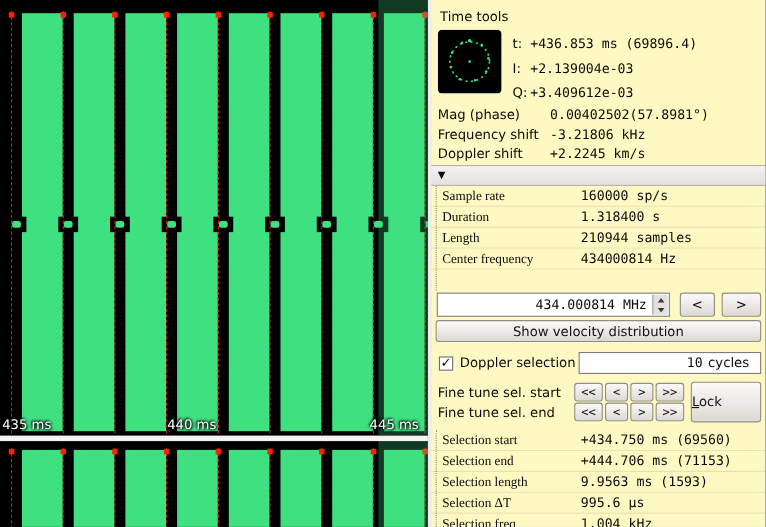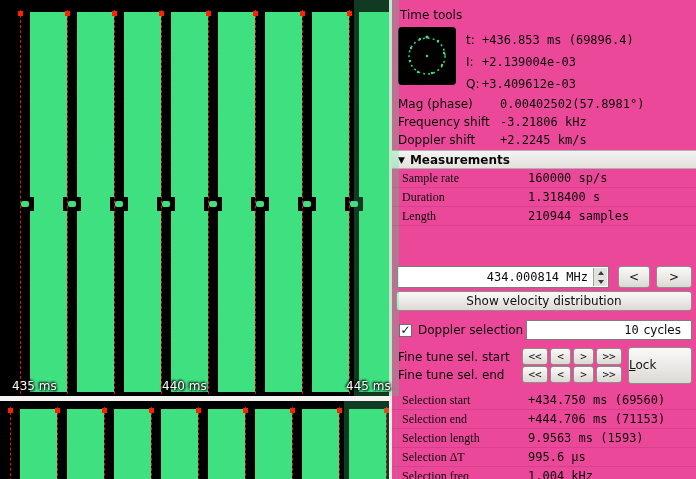--- a/index.html
+++ b/index.html
@@ -6,37 +6,37 @@
   html,body { width:696px; height:479px; overflow:hidden; }
   body {
     position:relative;
     background:#d8d5d0;
     font-family:"DejaVu Sans","Liberation Sans",sans-serif;
     font-size:12px; color:#0a0a0a;
   }
 
   
   #wave-area { position:absolute; left:0; top:0; width:389px; height:479px; background:#000; }
-  #wave-top  { position:absolute; left:0; top:0; width:389px; height:396px; overflow:hidden; background:#000;margin-left:10px; }
+  #wave-top  { position:absolute; left:0; top:0; width:389px; height:396px; overflow:hidden; background:#000; }
   #wave-bottom { position:absolute; left:0; top:401px; width:389px; height:78px; overflow:hidden; background:#000; }
 
   .wave-burst    { position:absolute; background:var(--green,#3ee07f); }
   .wave-mid-notch{ position:absolute; background:#000; }
   .wave-mid-blip { position:absolute; background:var(--green,#3ee07f); border-radius:2px; }
   .marker-line   { position:absolute; width:0; border-left:1px dashed var(--red,#ff2000); opacity:.85; }
   .marker-dot    { position:absolute; width:5px; height:5px; background:var(--red,#ff2000); }
   .tint          { position:absolute; top:0; bottom:0; background:var(--tint,rgba(62,224,127,.26)); z-index:5; }
   .axis-label    { position:absolute; z-index:6; color:#fff;
                    text-shadow:0 0 3px #000, 1px 1px 2px #000, -1px -1px 2px #000; }
 
   #hsplit { position:absolute; left:0; top:396px; width:389px; height:5px; background:#f4f3f1; z-index:7; }
   #vsplit { position:absolute; left:389px; top:0; width:3px; height:479px; background:#eeedea; }
 
   
-  #side { position:absolute; left:392px; top:0; width:304px; height:479px; background:#ec4899; overflow:hidden; }
+  #side { position:absolute; left:392px; top:0; width:304px; height:479px; background:#fef9c3; overflow:hidden; }
 
   .lbl { position:absolute; white-space:nowrap; }
   .val { position:absolute; white-space:nowrap; font-family:"DejaVu Sans Mono","Liberation Mono",monospace; }
   .mono{ font-family:"DejaVu Sans Mono","Liberation Mono",monospace; }
 
   #iq-icon { position:absolute; left:6px; top:27px; width:58px; height:58px; }
 
   #meas-header {
     position:absolute; left:0; top:150px; width:304px; height:19px;
     background:linear-gradient(#f4f3f1,#e3e1dd);
@@ -196,35 +196,38 @@
 
   <span class="lbl" style="left:6px;top:97px">Mag (phase)</span>
   <span class="val" style="left:108px;top:97px">0.00402502(57.8981°)</span>
   <span class="lbl" style="left:6px;top:115px">Frequency shift</span>
   <span class="val" style="left:108px;top:115px">-3.21806 kHz</span>
   <span class="lbl" style="left:6px;top:133px">Doppler shift</span>
   <span class="val" style="left:108px;top:133px">+2.2245 km/s</span>
 
   <div id="meas-header">
     <span class="arrow">▼</span>
-    <span>Measurements</span>
   </div>
 
   <div class="tree-guide" style="top:169px;height:95px"></div>
   <div class="trow" style="top:169px">
     <span class="lbl">Sample rate</span>
     <span class="val">160000 sp/s</span>
   </div>
   <div class="trow" style="top:188px">
     <span class="lbl">Duration</span>
     <span class="val">1.318400 s</span>
   </div>
   <div class="trow" style="top:207px">
     <span class="lbl">Length</span>
     <span class="val">210944 samples</span>
+  </div>
+  <div class="trow" style="top:226px">
+    <span class="lbl">Center frequency</span>
+    <span class="val">434000814 Hz</span>
   </div>
 
   <div class="field" style="left:5px;top:266px;width:212px;height:22px;padding-right:20px">
     <span class="mono">434.000814 MHz</span>
     <div class="spin">
       <div>
           <i class="tri-up"></i>
         </div>
       <div>
           <i class="tri-down"></i>

